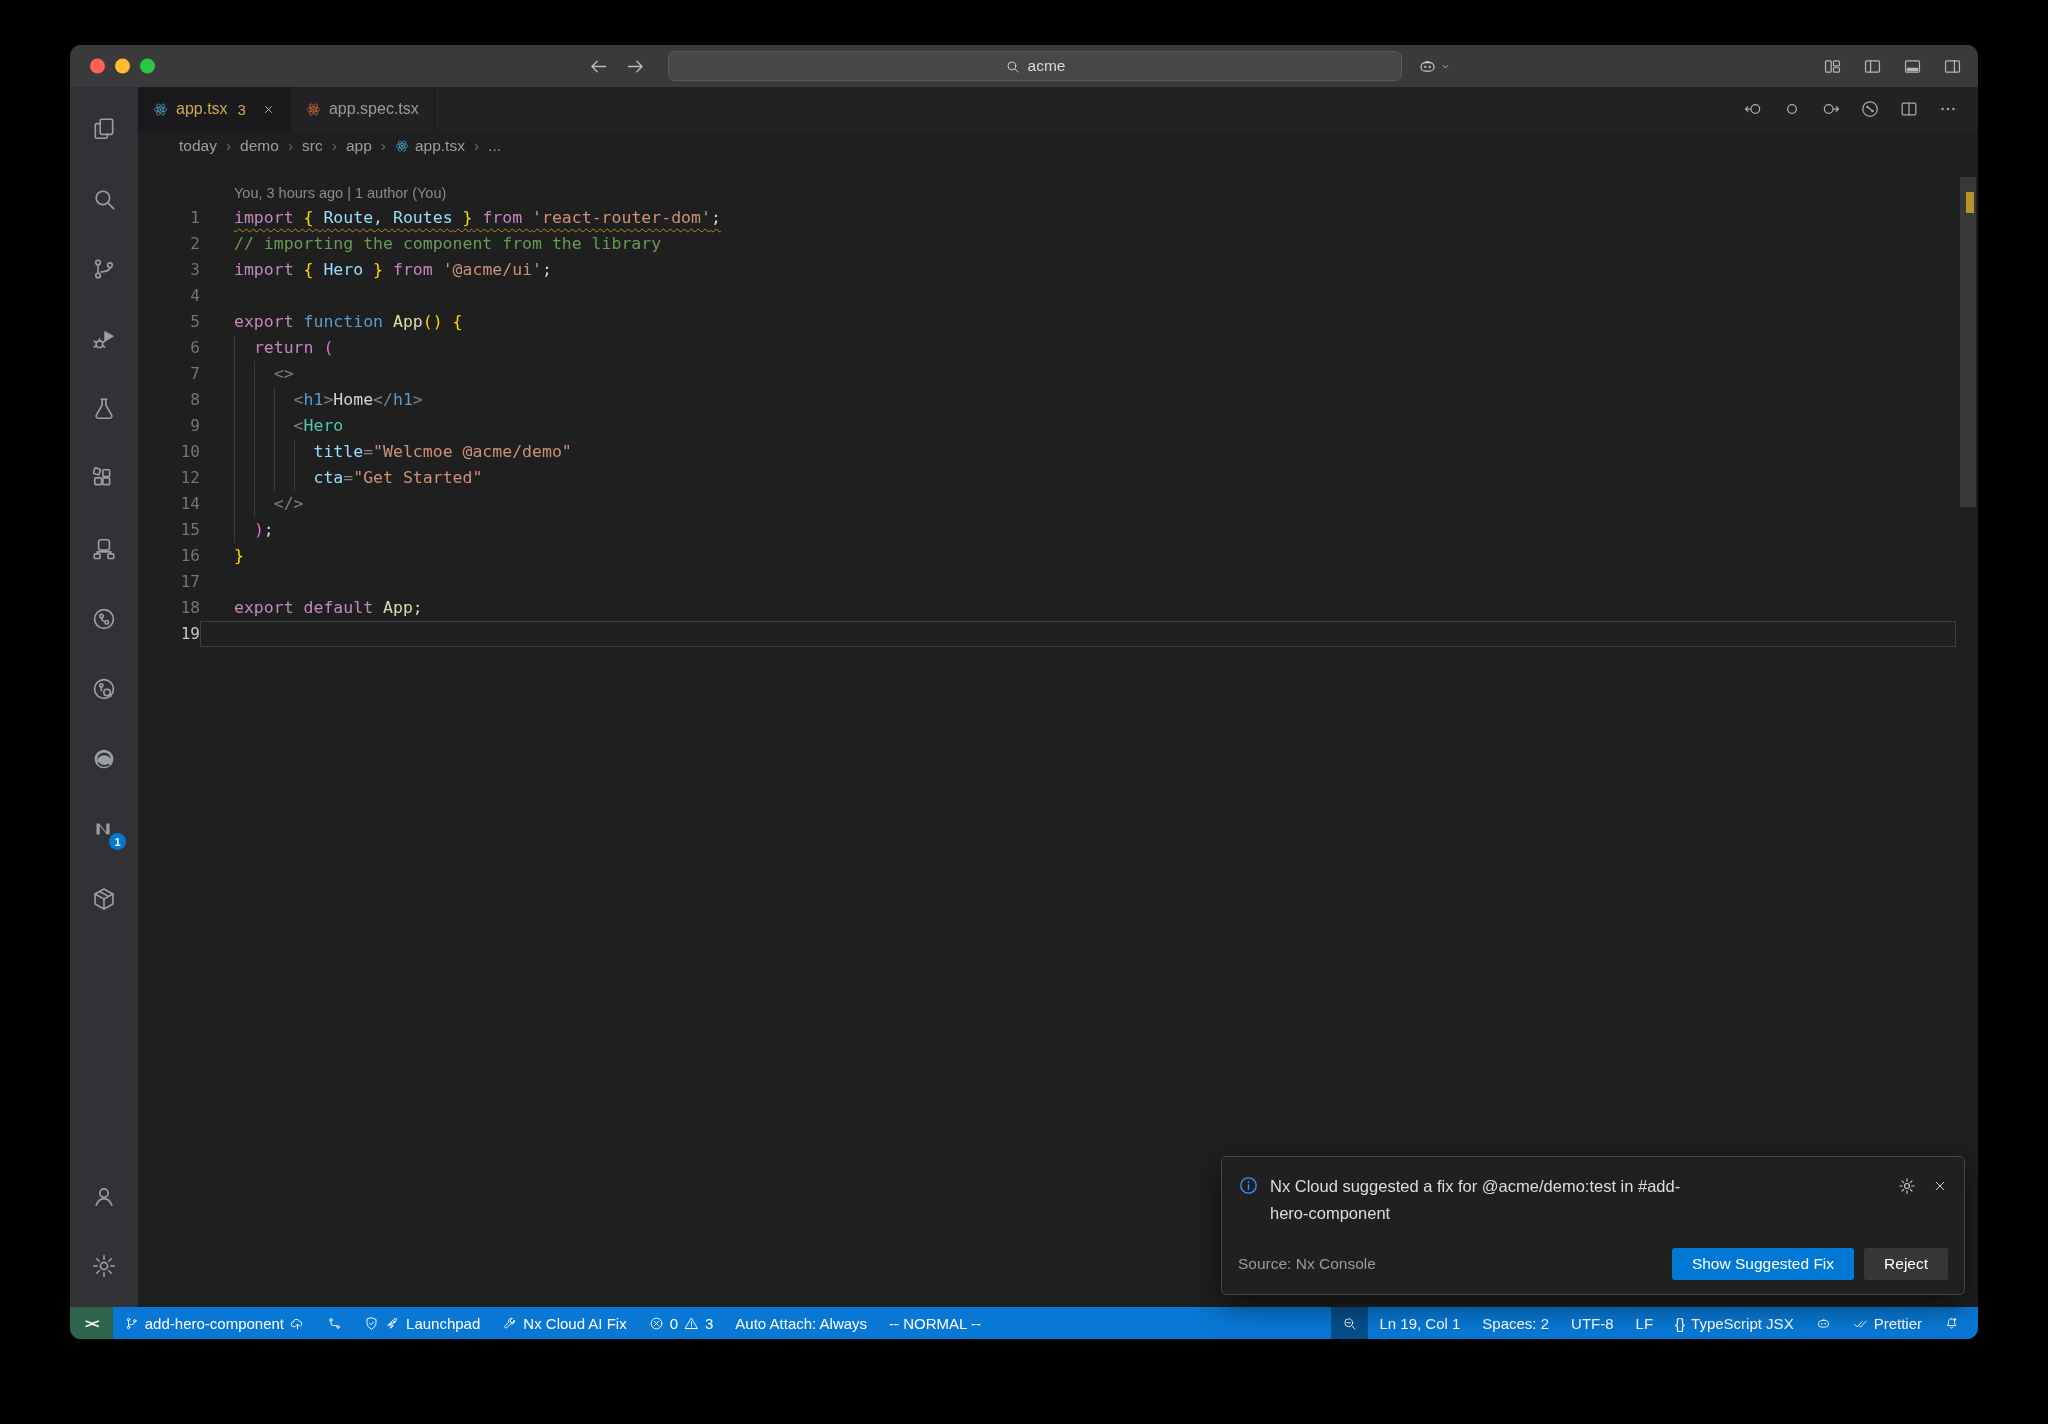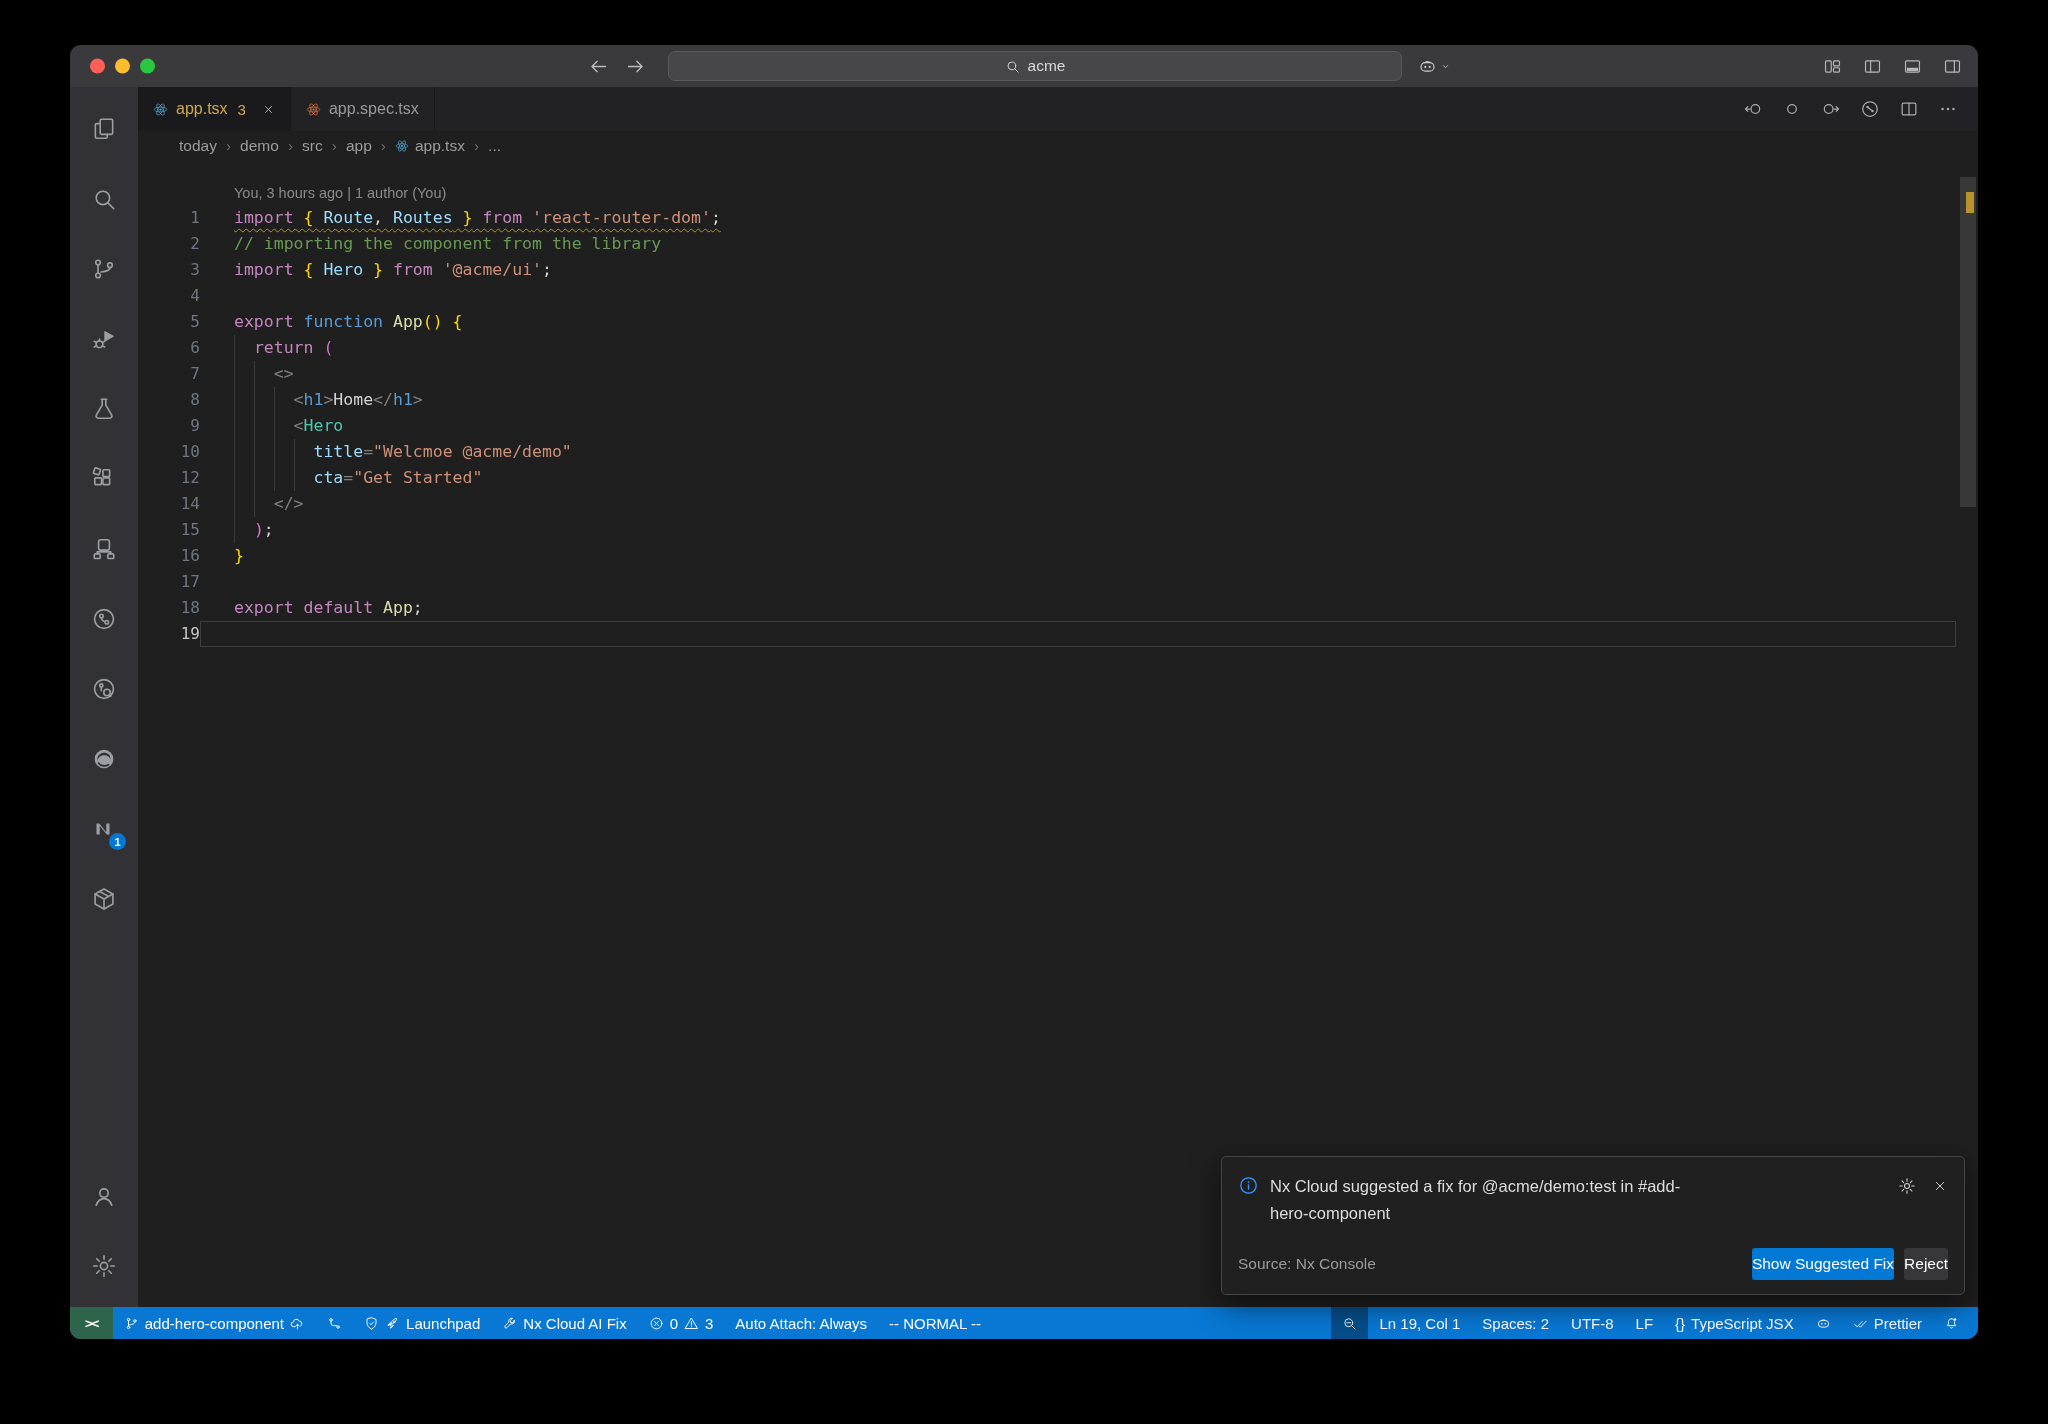--- a/index.html
+++ b/index.html
@@ -51,21 +51,21 @@
   .ov-warn{position:absolute;top:31px;right:4px;width:8px;height:21px;background:#b8932e;}
   
   .toast{position:absolute;right:13px;bottom:44px;width:744px;background:#202021;border:1px solid #454547;border-radius:5px;padding:16px 16px 14px;box-shadow:0 10px 30px rgba(0,0,0,.55);z-index:40;box-sizing:border-box;}
   .toast-head{display:flex;align-items:flex-start;gap:11px;}
   .toast-info{color:#3794ff;display:flex;padding-top:2px;}
   .toast-msg{max-width:437px;font-size:16.5px;line-height:1.65;color:#dddddd;}
   .toast-actions-top{margin-left:auto;display:flex;gap:16px;color:#cfcfcf;padding-top:4px;}
   .toast-foot{display:flex;align-items:center;margin-top:21px;}
   .toast-source{color:#9b9b9b;font-size:15.5px;}
   .toast-btns{margin-left:auto;display:flex;gap:10px;}
-  .btn{font-size:15.5px;padding:7px 0;border-radius:3px;border:none;font-family:inherit;}
+  .btn{font-size:15.5px;padding:7px 20px;border-radius:3px;border:none;font-family:inherit;}
   .btn.primary{background:#0078d4;color:#fff;}
   .btn.secondary{background:#37373a;color:#fff;}
   
   .statusbar{flex:0 0 32px;background:#0878d4;display:flex;align-items:stretch;color:#fff;font-size:15px;}
   .sb-left{display:flex;align-items:stretch;}
   .sb-right{margin-left:auto;display:flex;align-items:stretch;padding-right:8px;}
   .sb-item{display:flex;align-items:center;gap:6px;padding:0 11px;white-space:nowrap;}
   .sb-item.remote{background:#2e644c;padding:0 15px;font-weight:bold;font-size:13.5px;letter-spacing:-1.5px;}
   .sb-item.dim{background:rgba(0,0,0,.35);}
   .ico{display:inline-flex;align-items:center;justify-content:center;}

